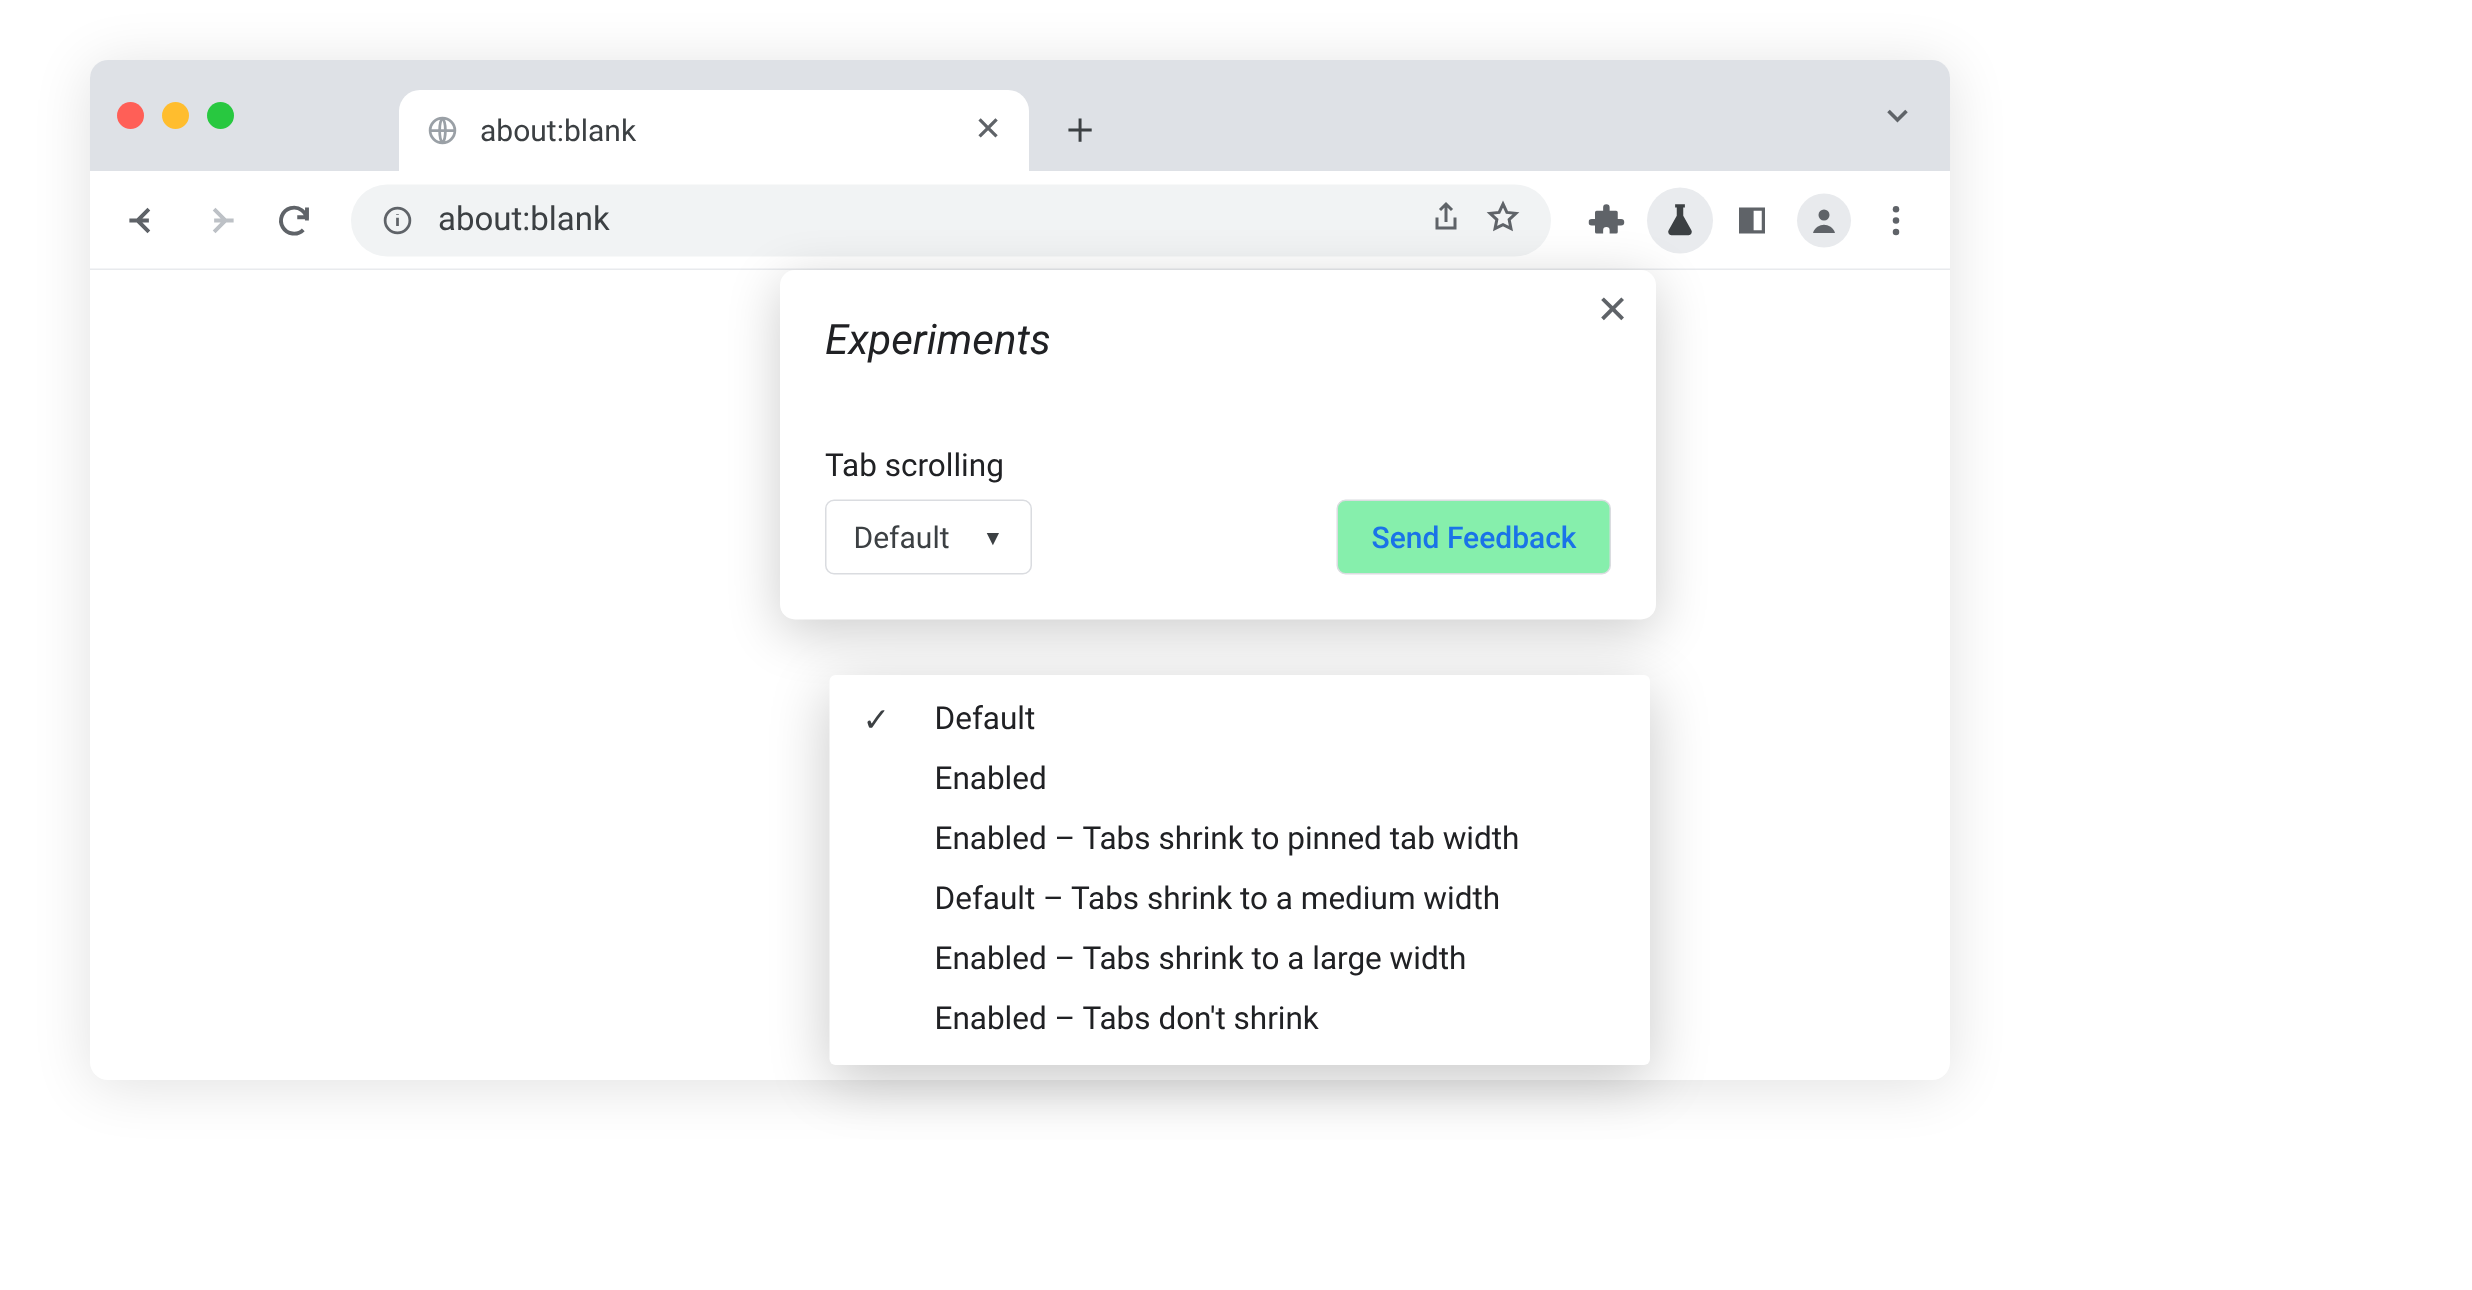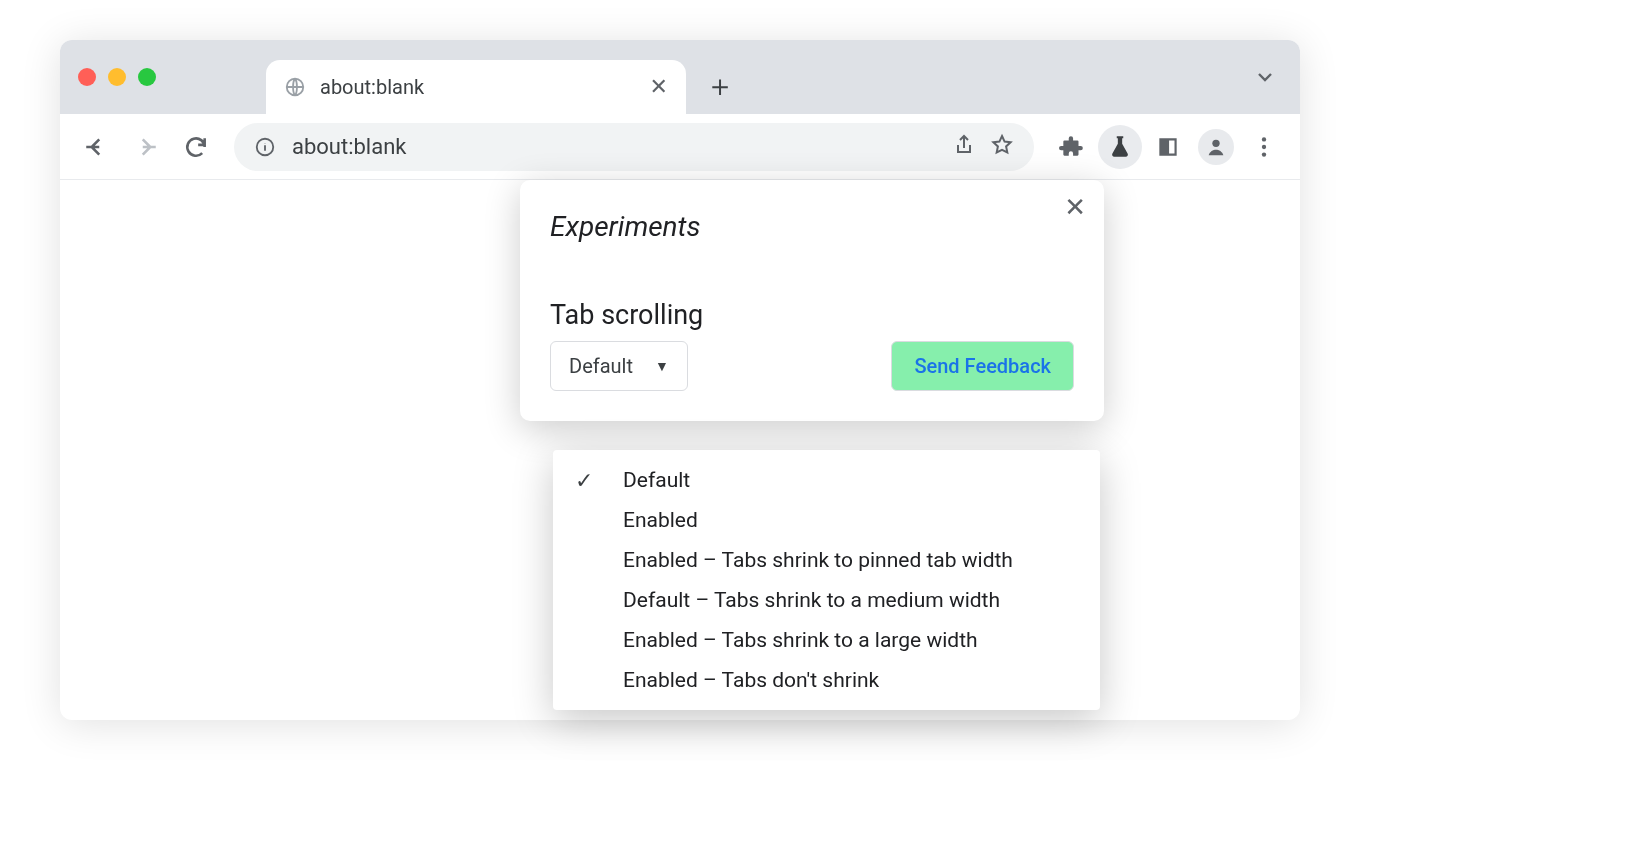--- a/index.html
+++ b/index.html
@@ -116,21 +116,21 @@
       border-radius: 10px;
       box-shadow: 0 8px 36px rgba(0,0,0,0.2);
       padding: 30px;
       z-index: 10;
     }
     .popover-close {
       position: absolute; top: 14px; right: 18px;
       font-size: 26px; color: #5f6368; cursor:pointer; line-height:1;
     }
     .popover-title { font-size: 28px; color: #202124; margin-bottom: 56px; font-style: italic; }
-    .exp-name { font-size: 27px; color: #202124; margin-bottom: 10px; }
+    .exp-name { font-size: 21px; color: #202124; margin-bottom: 10px; }
     .exp-desc { font-size: 21px; color: #5f6368; margin-bottom: 28px; line-height:1.4;}
     .exp-row { display:flex; align-items:center; justify-content:space-between; }
     .select-btn {
       border: 1px solid #dadce0;
       background: #fff;
       border-radius: 6px;
       padding: 12px 18px;
       font-size: 20px;
       color: #3c4043;
       display: flex; align-items: center; gap: 22px;

